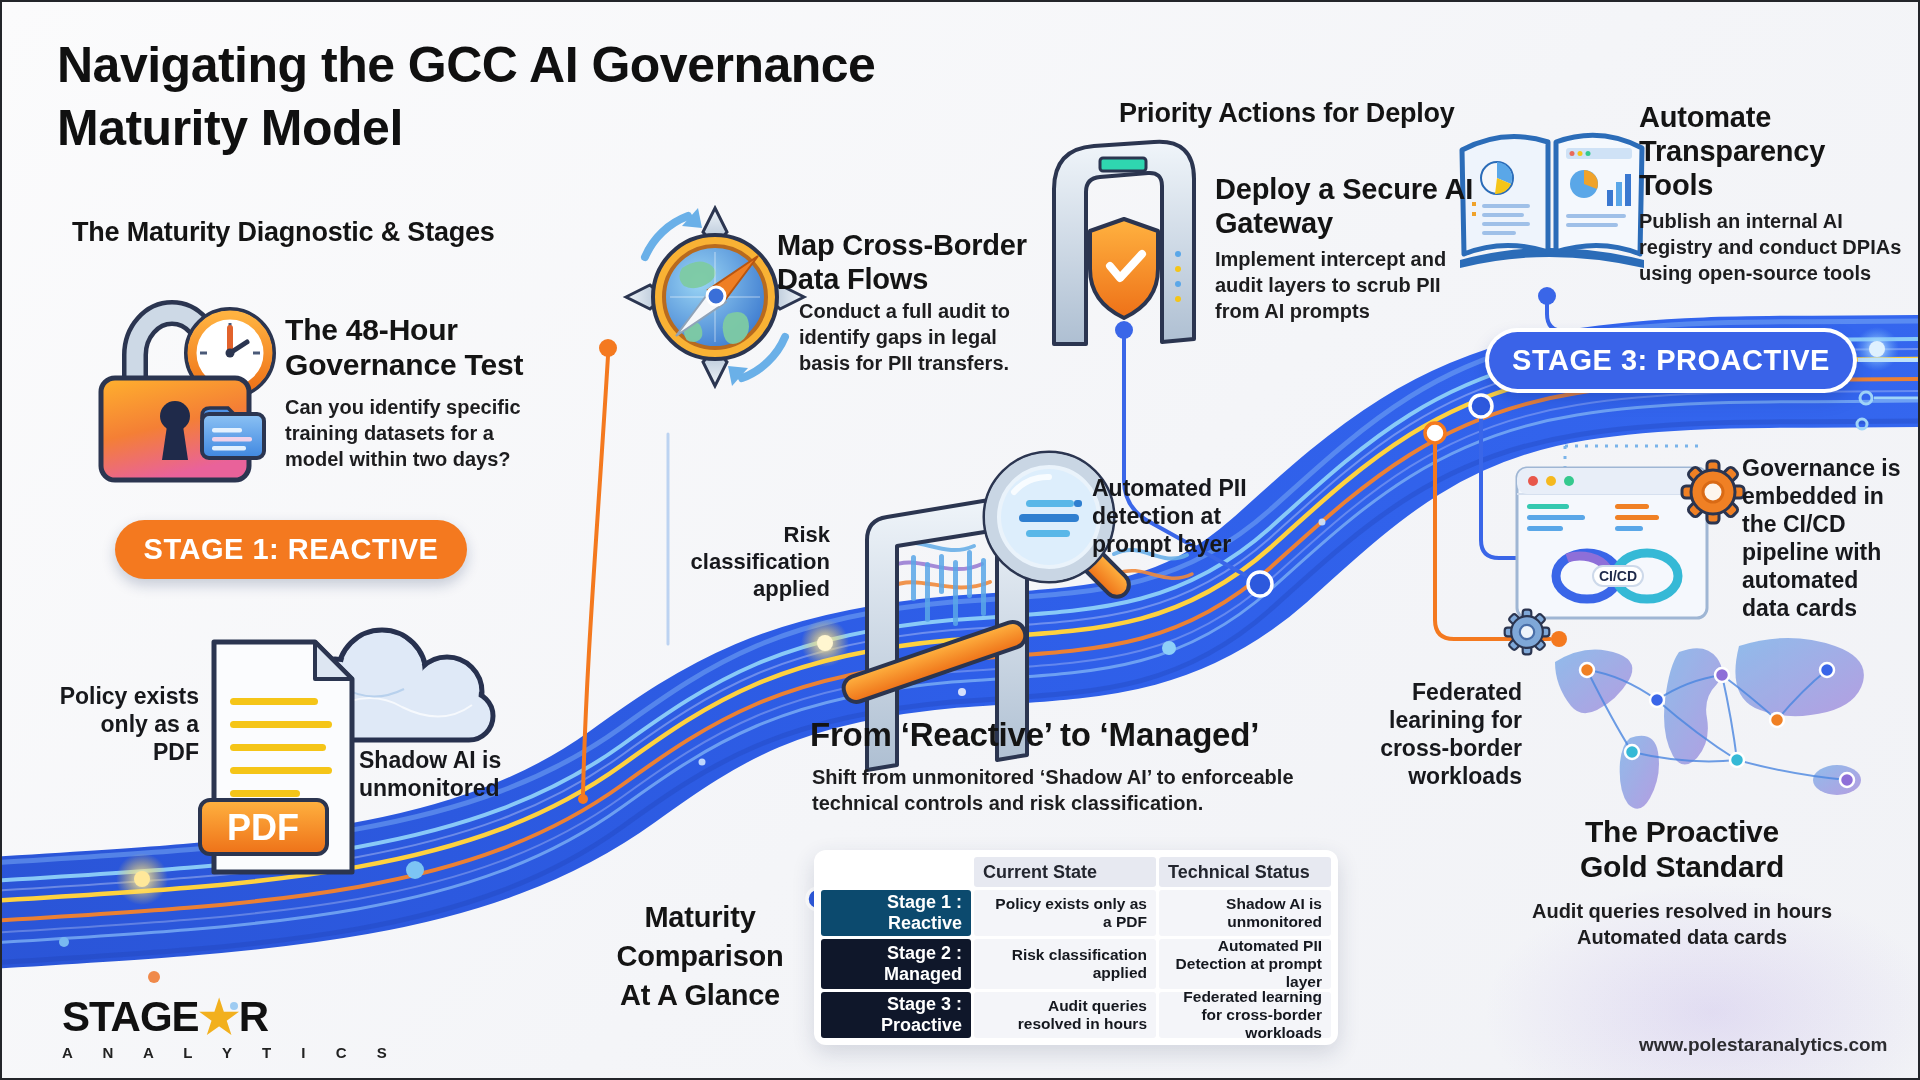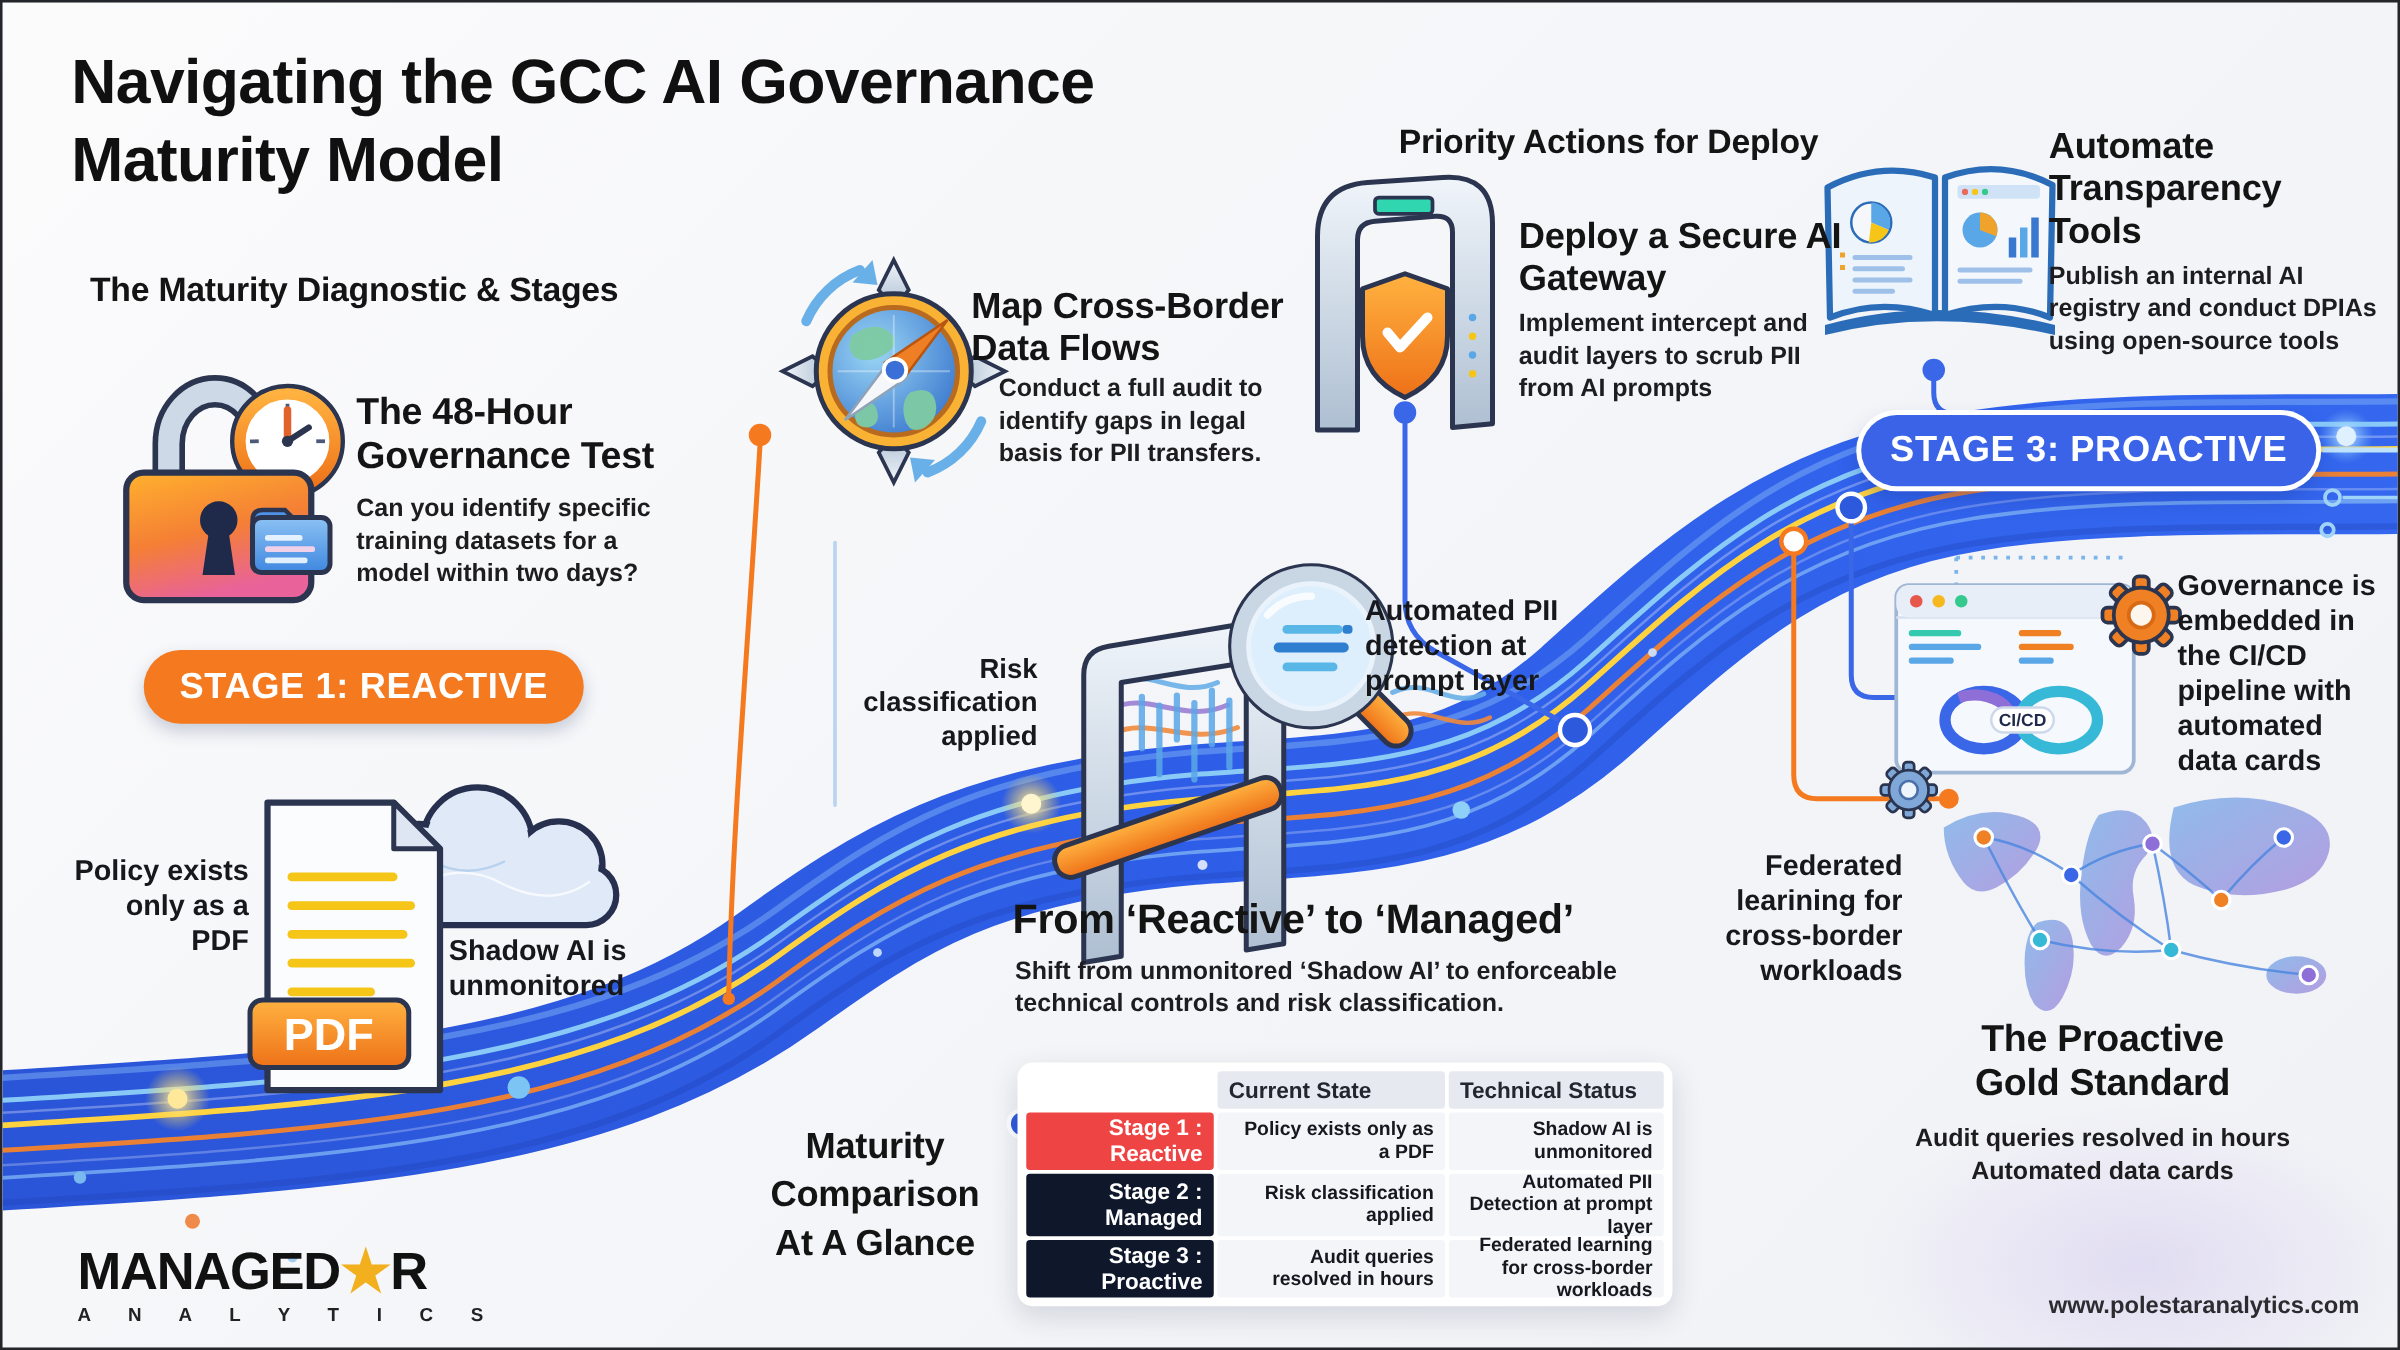--- a/index.html
+++ b/index.html
@@ -21,21 +21,21 @@
   .pill-orange{background:linear-gradient(180deg,#f9initial,#f47a1f);background:#f4791f;}
   .pill-blue{background:#3a63e8;}
   .pill-border{box-shadow:0 0 0 4px #ffffff,0 8px 18px rgba(20,50,140,.35);}
   
   .cmp-panel{background:#ffffff;border-radius:12px;box-shadow:0 8px 22px rgba(40,50,90,.16);padding:7px;}
   .cmp-grid{display:grid;grid-template-columns:150px 182px 172px;grid-template-rows:30px 46px 50px 46px;gap:3px;}
   .cmp-cell{display:flex;align-items:center;padding:2px 9px;box-sizing:border-box;border-radius:3px;}
   .cmp-head{background:#e7e9f1;font-weight:700;font-size:18px;color:#23262f;}
   .cmp-data{background:#f4f5f9;font-weight:700;font-size:15.5px;color:#15181f;line-height:1.15;}
   .cmp-stage{justify-content:center;color:#fff;font-weight:700;font-size:18px;}
-  .st-orange{background:#ef4444;}
+  .st-orange{background:#0c4a6e;}
   .st-blue{background:#0f172a;}
   .brand{font-size:42px;font-weight:900;color:#111;letter-spacing:-1px;line-height:1;}
   .brand .star{color:#f2b01e;font-size:46px;vertical-align:-2px;}
   .brand-sub{font-size:15px;font-weight:700;color:#222;letter-spacing:13px;margin-top:4px;}
   .site{font-size:19px;font-weight:600;color:#2c2c30;}
   .wisp{width:460px;height:260px;background:radial-gradient(ellipse at center,rgba(150,120,220,.18),rgba(150,120,220,0) 70%);}
 </style>
 </head>
 <body>
 
@@ -453,19 +453,19 @@
       <div class="cmp-cell cmp-data">Risk classification applied</div>
       <div class="cmp-cell cmp-data">Automated PII Detection at prompt layer</div>
 
       <div class="cmp-cell cmp-stage st-blue">Stage 3 : Proactive</div>
       <div class="cmp-cell cmp-data">Audit queries resolved in hours</div>
       <div class="cmp-cell cmp-data">Federated learning for cross-border workloads</div>
     </div>
   </div>
 
   <div class="abs" style="left:60px;top:992px;">
-    <div class="brand"><span>MANAGED</span><span class="star">★</span><span>R</span></div>
+    <div class="brand"><span>STAGE</span><span class="star">★</span><span>R</span></div>
     <div class="brand-sub">A N A L Y T I C S</div>
   </div>
 
   <div class="abs site" style="left:1637px;top:1032px;">www.polestaranalytics.com</div>
 
 </div>
 
 </body></html>

